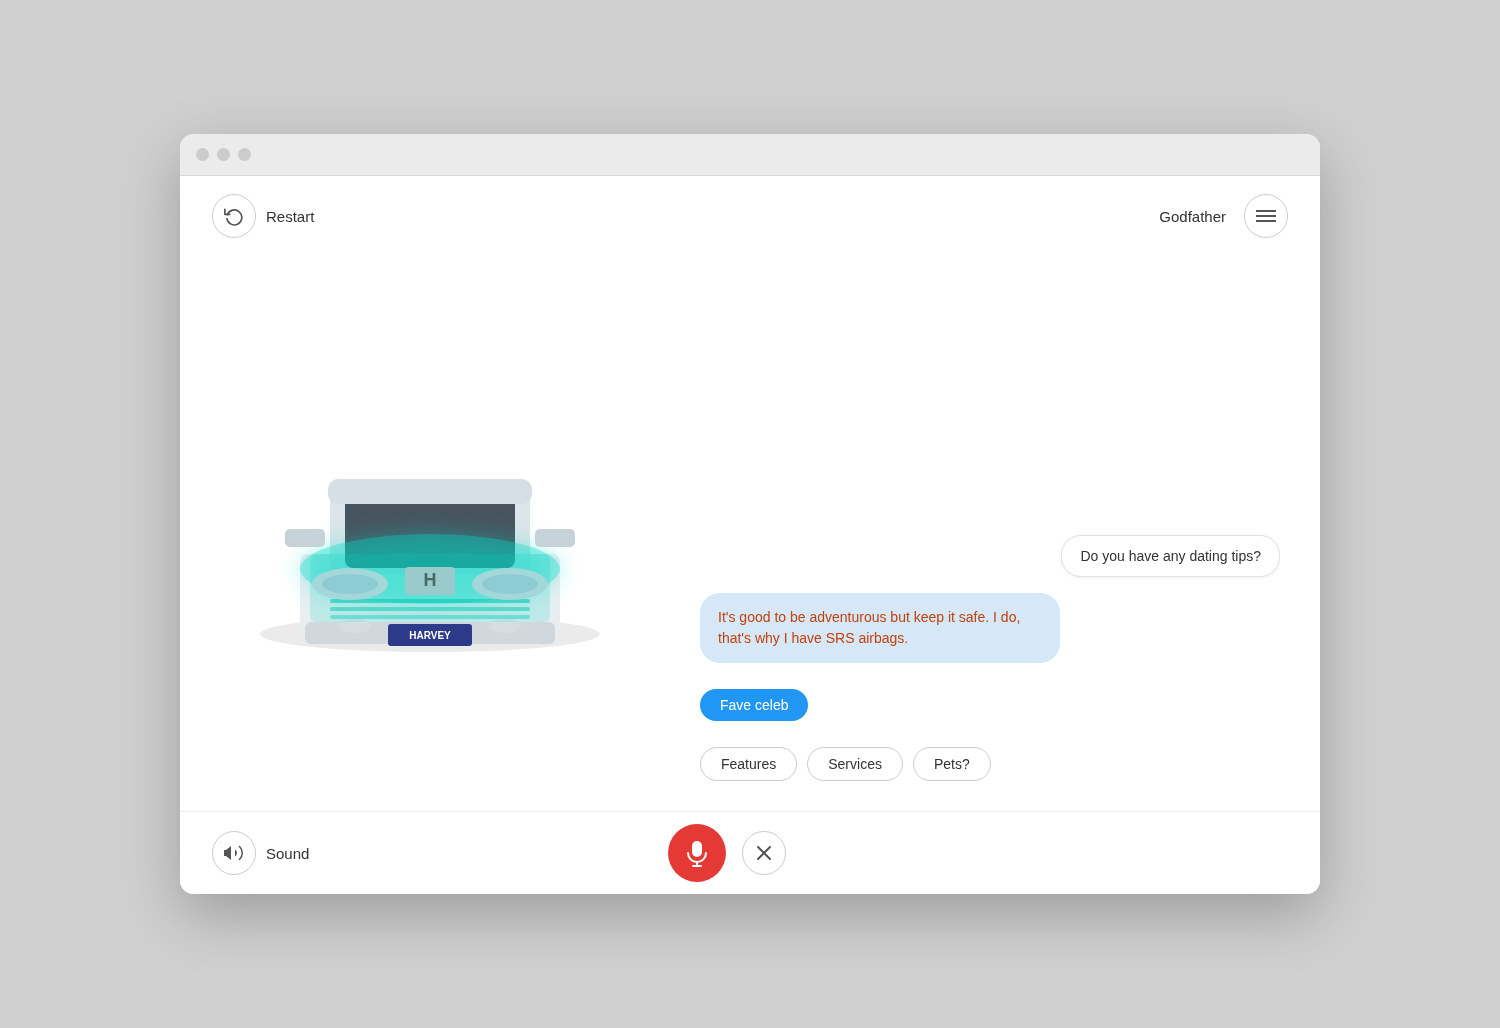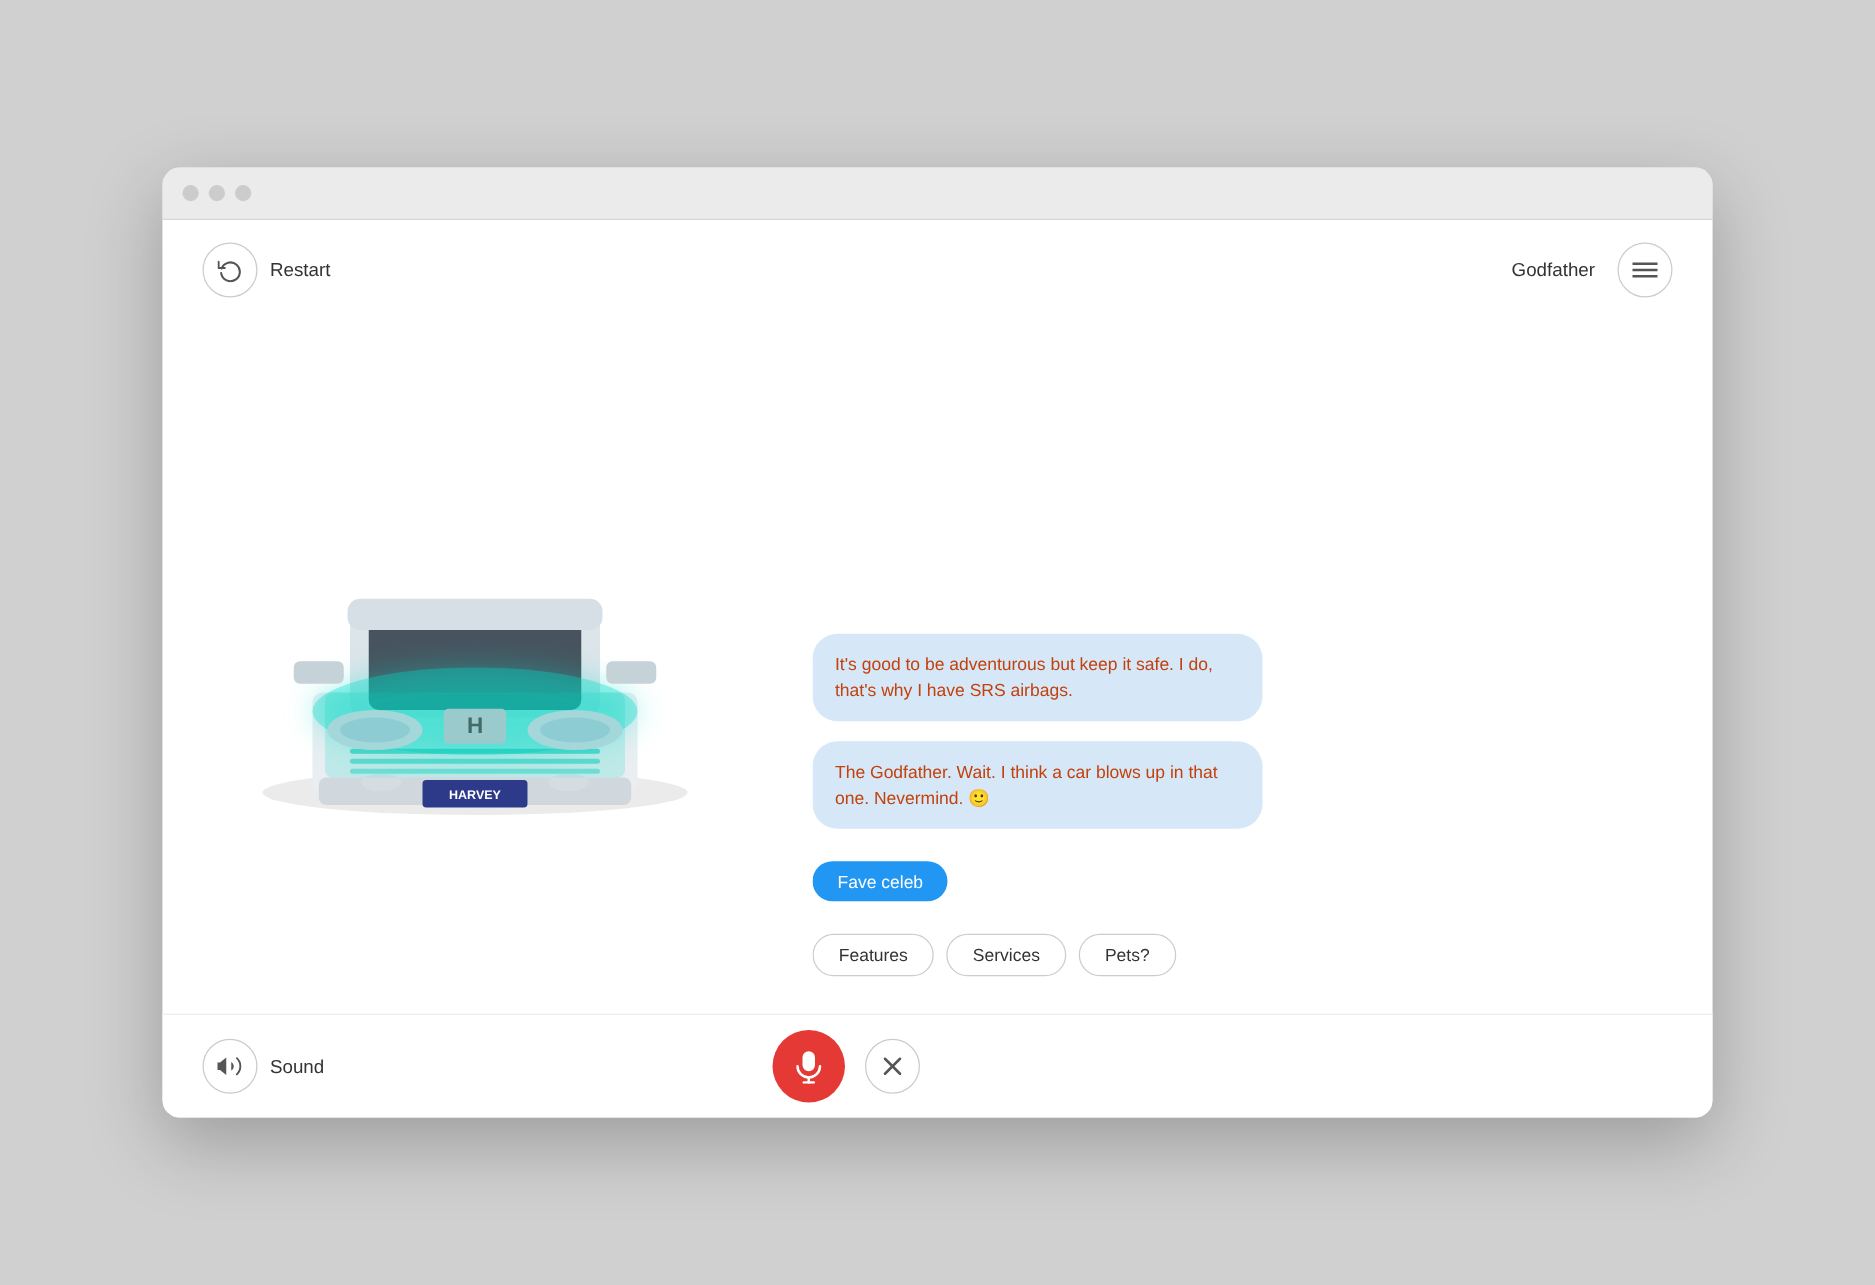--- a/index.html
+++ b/index.html
@@ -7,21 +7,21 @@
     body {
       background: #d0d0d0;
       display: flex;
       align-items: center;
       justify-content: center;
       min-height: 100vh;
       font-family: -apple-system, BlinkMacSystemFont, 'Segoe UI', Helvetica, Arial, sans-serif;
     }
 
     .browser-window {
-      width: 1240px;
+      width: 1140px;
       height: 760px;
       background: #f5f5f5;
       border-radius: 14px;
       box-shadow: 0 20px 60px rgba(0,0,0,0.25);
       overflow: hidden;
       display: flex;
       flex-direction: column;
     }
 
     .browser-titlebar {
@@ -415,29 +415,29 @@
             <ellipse cx="265" cy="252" rx="16" ry="7" fill="#d8e0e4" opacity="0.7"></ellipse>
 
             <rect x="70" y="180" width="240" height="68" rx="6" fill="rgba(0,210,190,0.18)"></rect>
           </svg>
         </div>
       </div>
 
       <div class="chat-panel">
         <div class="chat-messages">
 
+          <div class="msg-user">
+            <span>Do you have any dating tips?</span>
+          </div>
 
           <div class="msg-bot">
             <span>It's good to be adventurous but keep it safe. I do, that's why I have SRS airbags.</span>
           </div>
 
 
-          <div class="msg-bot">
-            <span>The Godfather. Wait. I think a car blows up in that one. Nevermind. 🙂</span>
-          </div>
 
           <div class="quick-replies">
             <button class="qr-btn-blue">
               <span>Fave celeb</span>
             </button>
           </div>
 
           <div class="quick-replies">
             <button class="qr-btn">
               <span>Features</span>

